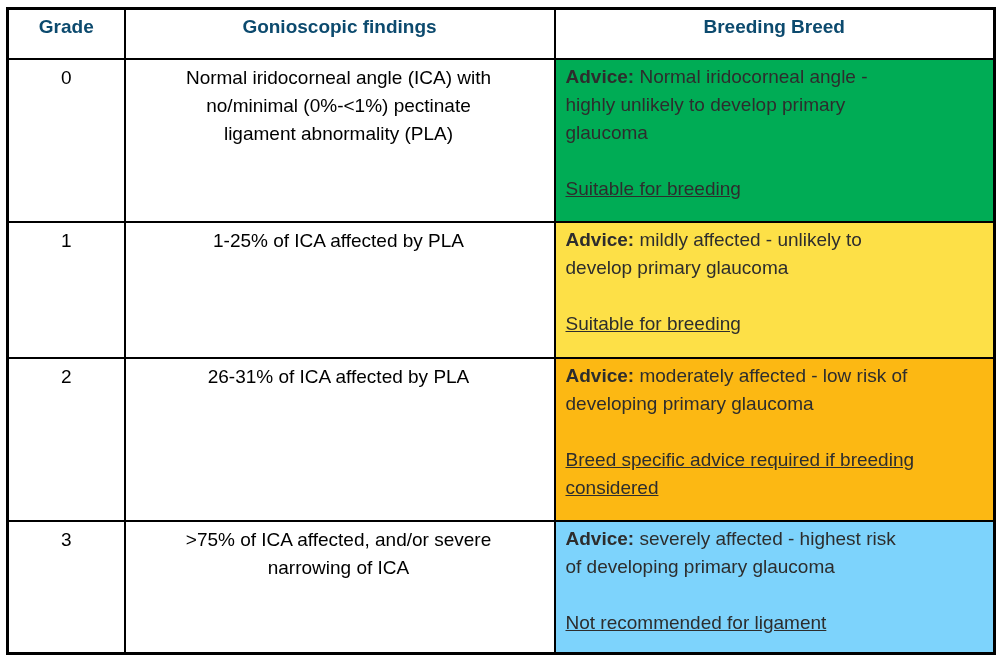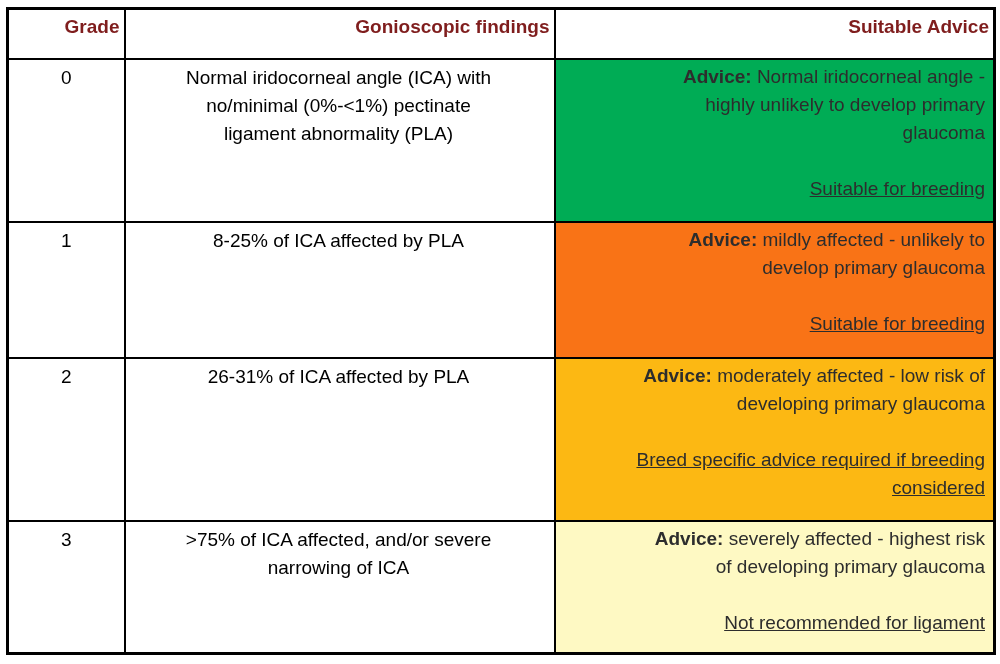--- a/index.html
+++ b/index.html
@@ -21,25 +21,25 @@
     width: 987px;
     border: 3px solid #000000;
   }
   th, td {
     border: 2px solid #000000;
     vertical-align: top;
     box-sizing: border-box;
     font-size: 19px;
     line-height: 28px;
     overflow: hidden;
-    text-align: right;
   }
   th {
     font-weight: bold;
-    color: #7f1d1d;
+    text-align: center;
+    color: #0c4a6e;
     padding: 3px 4px 0 4px;
   }
   tr.header-row      { height: 50px; }
   tr.row-grade-0     { height: 163px; }
   tr.row-grade-1     { height: 136px; }
   tr.row-grade-2     { height: 163px; }
   tr.row-grade-3     { height: 133px; }
 
   td.grade-cell {
     text-align: center;
@@ -75,60 +75,60 @@
   <table class="grading-table">
     <colgroup>
       <col style="width:117px">
       <col style="width:430px">
       <col style="width:440px">
     </colgroup>
     <thead>
       <tr class="header-row">
         <th>Grade</th>
         <th>Gonioscopic findings</th>
-        <th>Suitable Advice</th>
+        <th>Breeding Breed</th>
       </tr>
     </thead>
     <tbody>
       <tr class="row-grade-0">
         <td class="grade-cell">0</td>
         <td class="findings-cell">Normal iridocorneal angle (ICA) with
 no/minimal (0%-&lt;1%) pectinate
 ligament abnormality (PLA)</td>
         <td class="advice-cell" style="background-color: rgb(0, 172, 85);">
           <p class="advice-main"><span class="advice-label">Advice:</span> <span>Normal iridocorneal angle -
 highly unlikely to develop primary
 glaucoma</span></p>
           <p class="advice-note">Suitable for breeding</p>
         </td>
       </tr>
       <tr class="row-grade-1">
         <td class="grade-cell">1</td>
-        <td class="findings-cell">8-25% of ICA affected by PLA</td>
-        <td class="advice-cell" style="background-color: #f97316;">
+        <td class="findings-cell">1-25% of ICA affected by PLA</td>
+        <td class="advice-cell" style="background-color: #fde047;">
           <p class="advice-main"><span class="advice-label">Advice:</span> <span>mildly affected - unlikely to
 develop primary glaucoma</span></p>
           <p class="advice-note">Suitable for breeding</p>
         </td>
       </tr>
       <tr class="row-grade-2">
         <td class="grade-cell">2</td>
         <td class="findings-cell">26-31% of ICA affected by PLA</td>
         <td class="advice-cell" style="background-color: rgb(252, 184, 19); margin-left: 40px;">
           <p class="advice-main"><span class="advice-label">Advice:</span> <span>moderately affected - low risk of
 developing primary glaucoma</span></p>
           <p class="advice-note">Breed specific advice required if breeding
 considered</p>
         </td>
       </tr>
       <tr class="row-grade-3">
         <td class="grade-cell">3</td>
         <td class="findings-cell">&gt;75% of ICA affected, and/or severe
 narrowing of ICA</td>
-        <td class="advice-cell" style="background-color: #fef9c3;">
+        <td class="advice-cell" style="background-color: #7dd3fc;">
           <p class="advice-main"><span class="advice-label">Advice:</span> <span>severely affected - highest risk
 of developing primary glaucoma</span></p>
           <p class="advice-note">Not recommended for ligament</p>
         </td>
       </tr>
     </tbody>
   </table>
 </div>
 
 </body></html>

